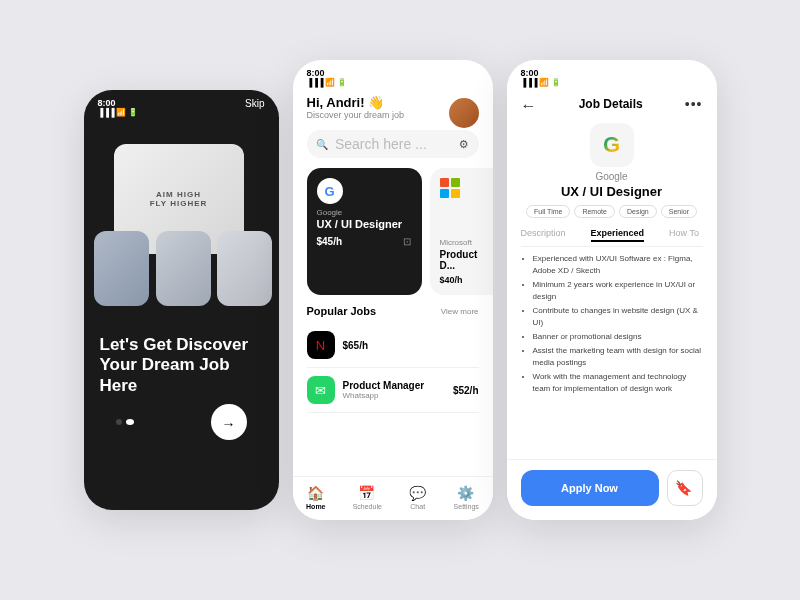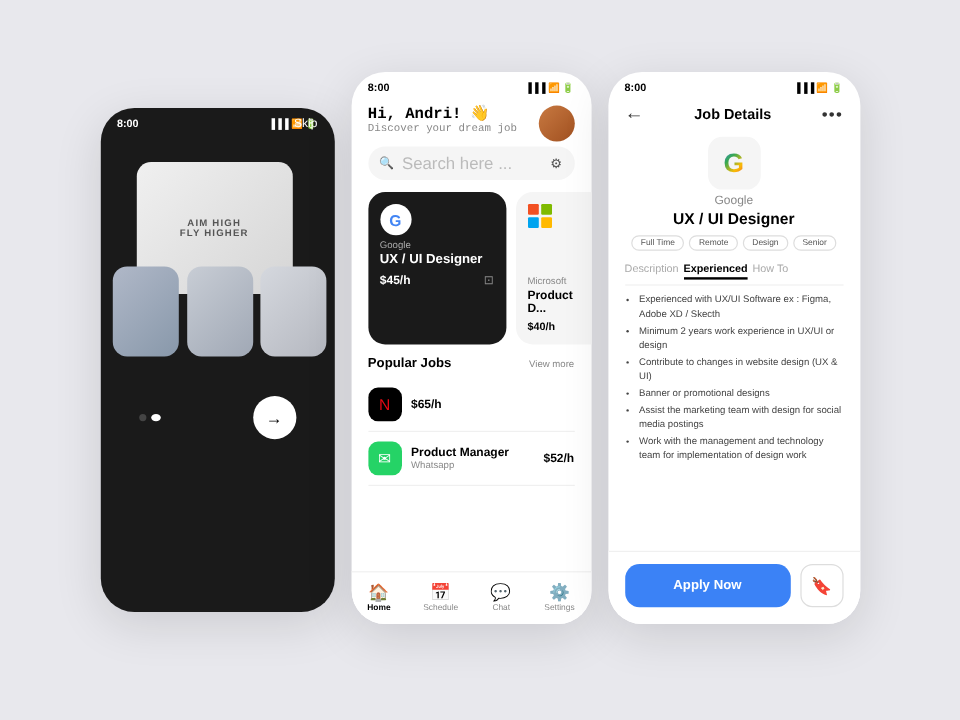--- a/index.html
+++ b/index.html
@@ -155,30 +155,30 @@
       background: #fff;
       margin-top: -20px;
     }
     .status-bar {
       display: flex;
       justify-content: space-between;
       padding: 8px 14px 4px;
       font-size: 9px;
       font-weight: 600;
       color: #000;
+      flex-direction: column;
     }
     .phone-2 .inner {
       padding: 4px 14px 0;
     }
     .greeting-row {
       display: flex;
       justify-content: space-between;
-      align-items: center;
+      align-items: flex-end;
       margin-bottom: 2px;
-      font-family: Liberation Mono, monospace;
     }
     .greeting-text {
       font-size: 13px;
       font-weight: 700;
     }
     .avatar-circle {
       width: 30px;
       height: 30px;
       border-radius: 50%;
       background: linear-gradient(135deg, #c87941, #a05020);
@@ -357,21 +357,21 @@
     .tags { display: flex; gap: 4px; flex-wrap: wrap; justify-content: center; }
     .tag {
       border: 1px solid #ddd;
       border-radius: 20px;
       padding: 2px 7px;
       font-size: 7px;
       color: #555;
     }
     .tabs-row {
       display: flex;
-      gap: 4px;
+      gap: 25px;
       margin: 8px 0 6px;
       border-bottom: 1px solid #f0f0f0;
       padding-bottom: 4px;
     }
     .tab-item { font-size: 9px; color: #aaa; padding-bottom: 2px; }
     .tab-item.active {
       color: #000;
       font-weight: 700;
       border-bottom: 2px solid #000;
     }
@@ -437,20 +437,21 @@
     <div class="skip-btn">Skip</div>
     <div class="image-stack">
       <div class="img-card img-card-main">
         AIM HIGH<br>FLY HIGHER
       </div>
       <div class="img-card img-card-left"></div>
       <div class="img-card img-card-right"></div>
       <div class="img-card img-card-far"></div>
     </div>
     <div class="content">
+      <div class="headline">Let's Get Discover Your Dream Job Here</div>
       <div class="bottom-nav">
         <div class="dots">
           <div class="dot"></div>
           <div class="dot active"></div>
         </div>
         <div class="arrow-btn">→</div>
       </div>
     </div>
   </div>
 

